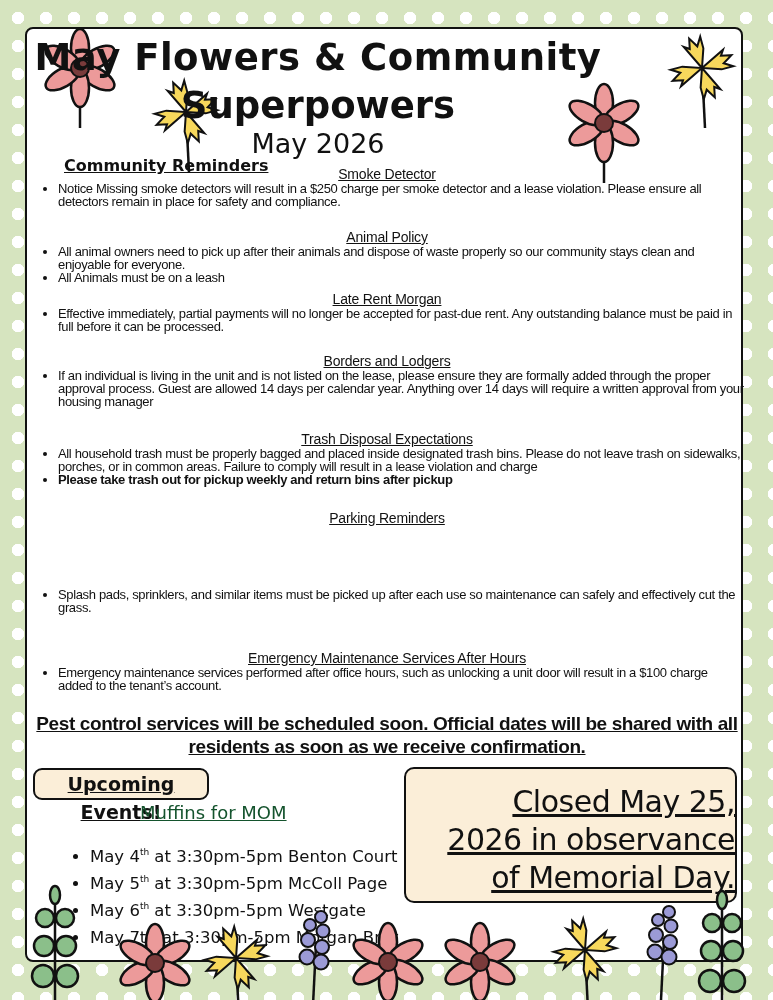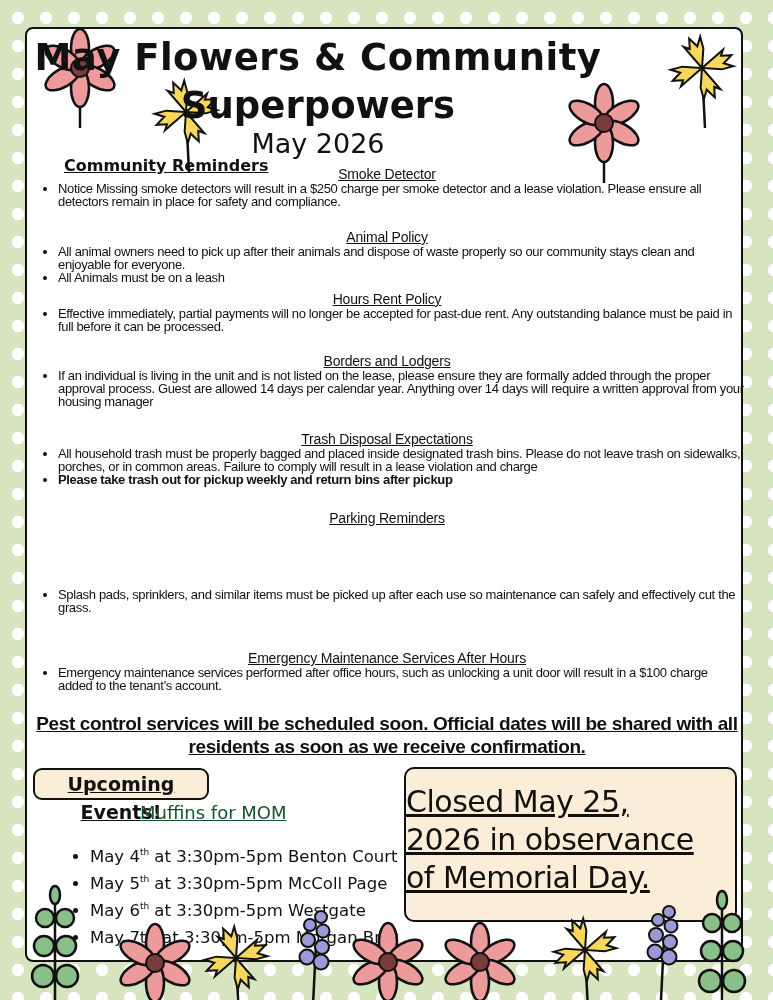--- a/index.html
+++ b/index.html
@@ -53,23 +53,23 @@
     position:absolute; left:140px; top:802px; font-family:"DejaVu Sans", sans-serif;
     font-size:18px; text-decoration:underline; color:#14532d;
   }
   .events { position:absolute; left:58px; top:829px; margin:12px; padding-left:20px; }
   .events li {
     font-family:"DejaVu Sans", sans-serif; font-size:16.5px; line-height:22.5px; color:#111;
     white-space:nowrap;
   }
   .events sup { font-size:9px; }
   .closed-box {
-    position:absolute; left:404px; top:767px; width:333px; height:155px;
+    position:absolute; left:404px; top:767px; width:333px; height:136px;
     background:#fbeed8; border:2px solid #111; border-radius:10px; box-sizing:border-box;
-    text-align:left; padding-top:14px;
+    text-align:right; padding-top:14px;
   }
   .closed-box div {
     font-family:"DejaVu Sans", sans-serif; font-size:30px; line-height:38px;
     text-decoration:underline; color:#111; letter-spacing:-0.5px;
   }
   svg.deco { position:absolute; overflow:visible; }
 </style>
 </head>
 <body>
 
@@ -153,21 +153,21 @@
 
 <div class="sec" style="top:229px">
   <h3>Animal Policy</h3>
   <ul>
     <li>All animal owners need to pick up after their animals and dispose of waste properly so our community stays clean and enjoyable for everyone.</li>
     <li>All Animals must be on a leash</li>
   </ul>
 </div>
 
 <div class="sec" style="top:291px">
-  <h3>Hours Rent Policy</h3>
+  <h3>Late Rent Morgan</h3>
   <ul>
     <li>Effective immediately, partial payments will no longer be accepted for past-due rent. Any outstanding balance must be paid in full before it can be processed.</li>
   </ul>
 </div>
 
 <div class="sec" style="top:353px">
   <h3>Borders and Lodgers</h3>
   <ul>
     <li>If an individual is living in the unit and is not listed on the lease, please ensure they are formally added through the proper approval process. Guest are allowed 14 days per calendar year. Anything over 14 days will require a written approval from your housing manager</li>
   </ul>

